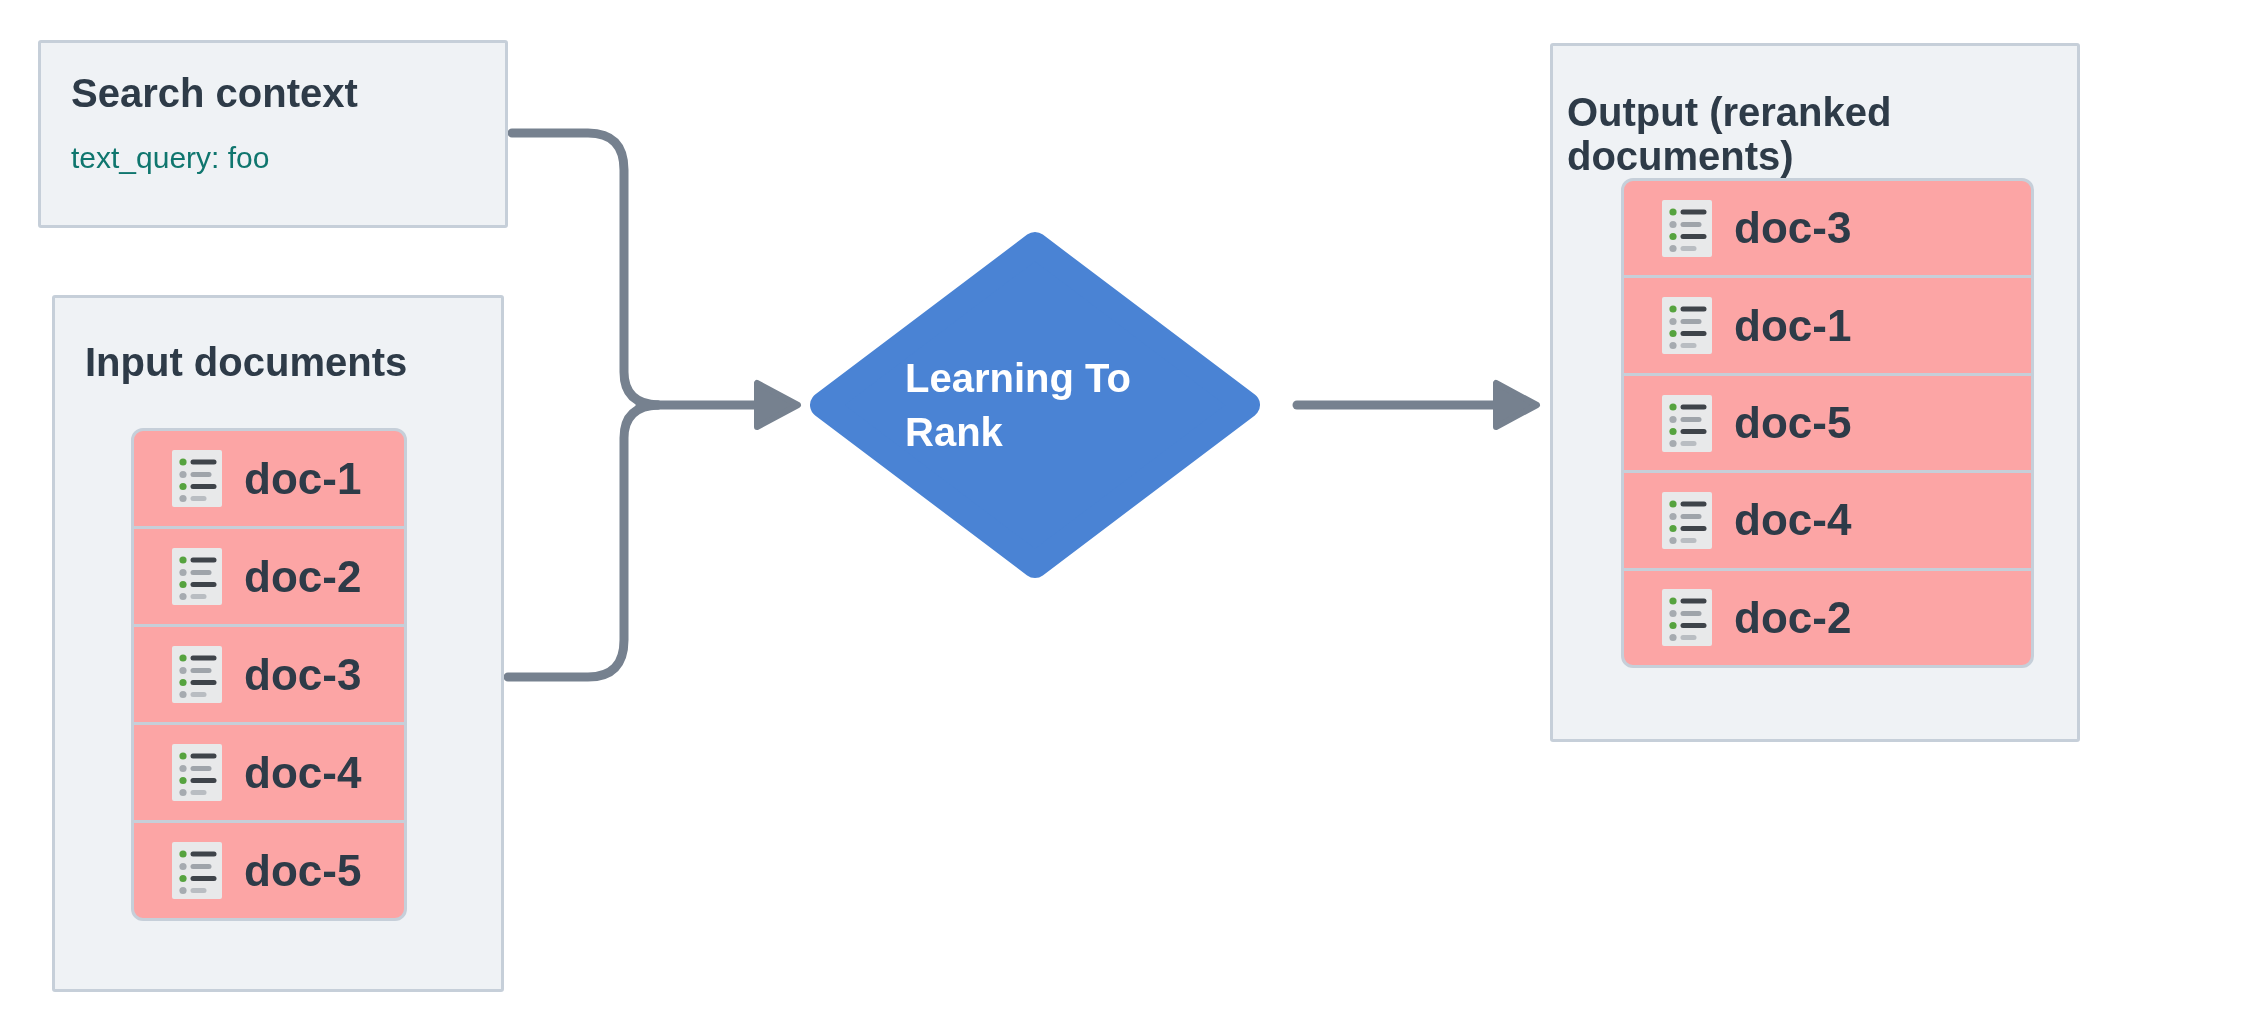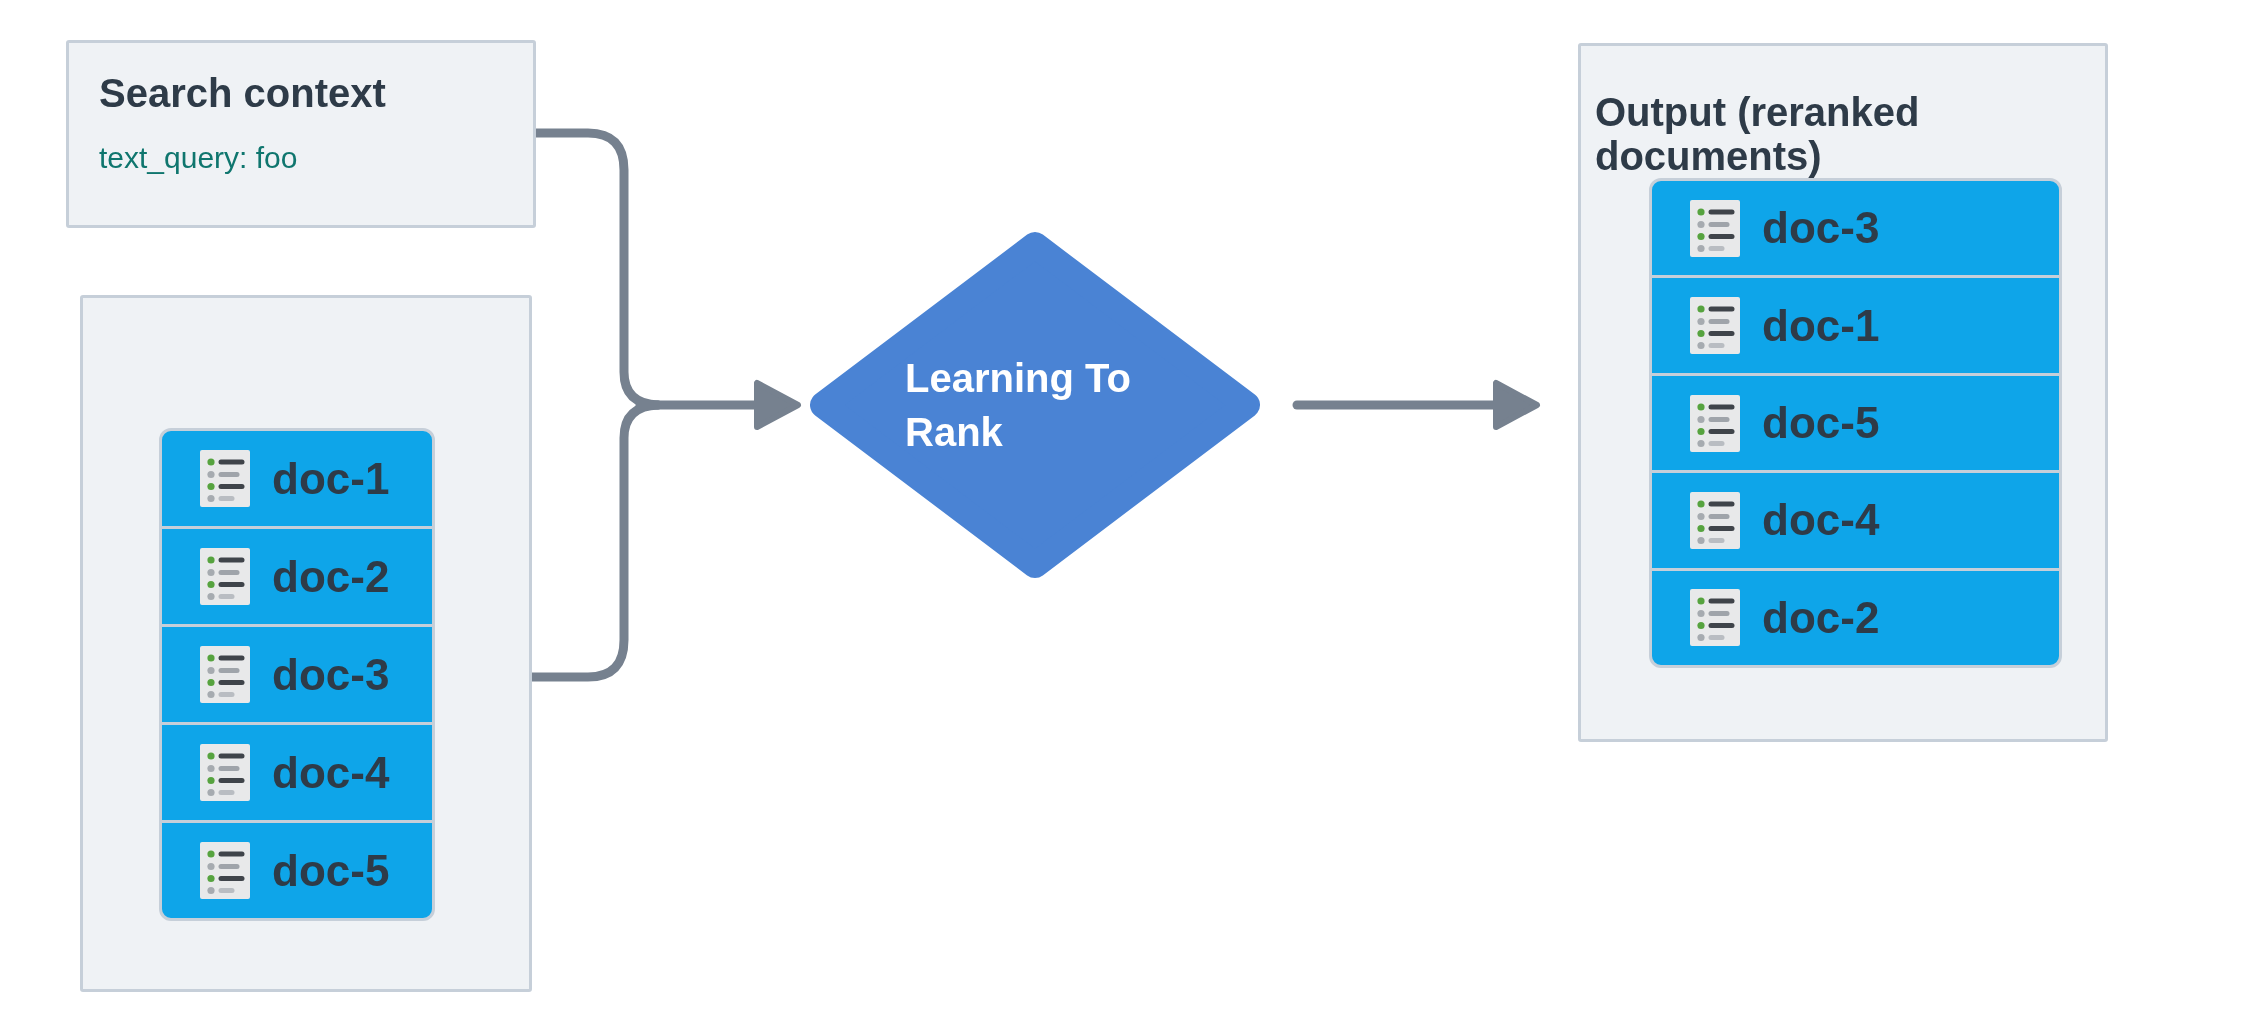--- a/index.html
+++ b/index.html
@@ -21,21 +21,20 @@
     left: 0; top: 0;
     width: 2256px;
     height: 1034px;
   }
   .node-box {
     position: absolute;
     box-sizing: border-box;
     background: #eff2f5;
     border: 3px solid #c6cfd9;
     border-radius: 3px;
-    margin-left: 28px;
   }
   .node-box .box-title {
     margin: 0;
     font-size: 40px;
     font-weight: 700;
     color: #2e3b48;
     line-height: 1.1;
   }
   #search-box { left: 38px; top: 40px; width: 470px; height: 188px; padding: 28px 30px; }
   #search-box .query-text {
@@ -44,21 +43,21 @@
     font-weight: 400;
     color: #0f766e;
     line-height: 1.1;
   }
   #input-box  { left: 52px;  top: 295px; width: 452px; height: 697px; padding: 42px 30px; }
   #output-box { left: 1550px; top: 43px; width: 530px; height: 699px; padding: 44px 14px; }
 
   .doc-list {
     position: absolute;
     box-sizing: border-box;
-    background: #0ea5e9;
+    background: #fca5a5;
     border: 3px solid #c6cfd9;
     border-radius: 12px;
     display: flex;
     flex-direction: column;
     overflow: hidden;
   }
   #input-box .doc-list  { left: 76px; top: 130px; width: 276px; height: 493px; }
   #output-box .doc-list { left: 68px; top: 132px; width: 413px; height: 490px; }
   .doc-item {
     flex: 1 1 0;
@@ -108,20 +107,21 @@
     <polygon points="1537,405 1496,383 1496,427" fill="#76818f" stroke="#76818f" stroke-width="6" stroke-linejoin="round"></polygon>
     <polygon points="1035,245 1247,405 1035,565 823,405" fill="#4a83d4" stroke="#4a83d4" stroke-width="26" stroke-linejoin="round"></polygon>
   </svg>
 
   <div class="node-box" id="search-box">
     <h3 class="box-title">Search context</h3>
     <p class="query-text">text_query: foo</p>
   </div>
 
   <div class="node-box" id="input-box">
+    <h3 class="box-title">Input documents</h3>
     <div class="doc-list">
 
         <div class="doc-item">
           <span class="doc-icon">
             <svg width="50" height="57" viewBox="0 0 50 57" xmlns="http://www.w3.org/2000/svg">
               <rect width="50" height="57" rx="2" fill="#e8e9ea"></rect>
               <circle cx="11" cy="12" r="3.6" fill="#56a33f"></circle>
               <rect x="18.5" y="9.5" width="26" height="5" rx="2.5" fill="#3f444a"></rect>
               <circle cx="11" cy="24.5" r="3.6" fill="#a6abb0"></circle>
               <rect x="18.5" y="22" width="21" height="5" rx="2.5" fill="#9fa4aa"></rect>

